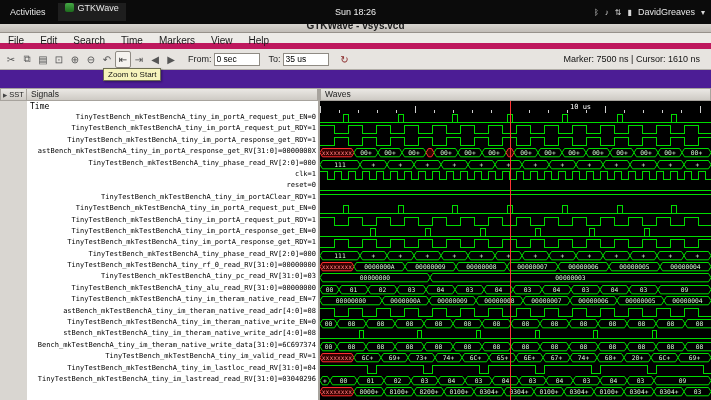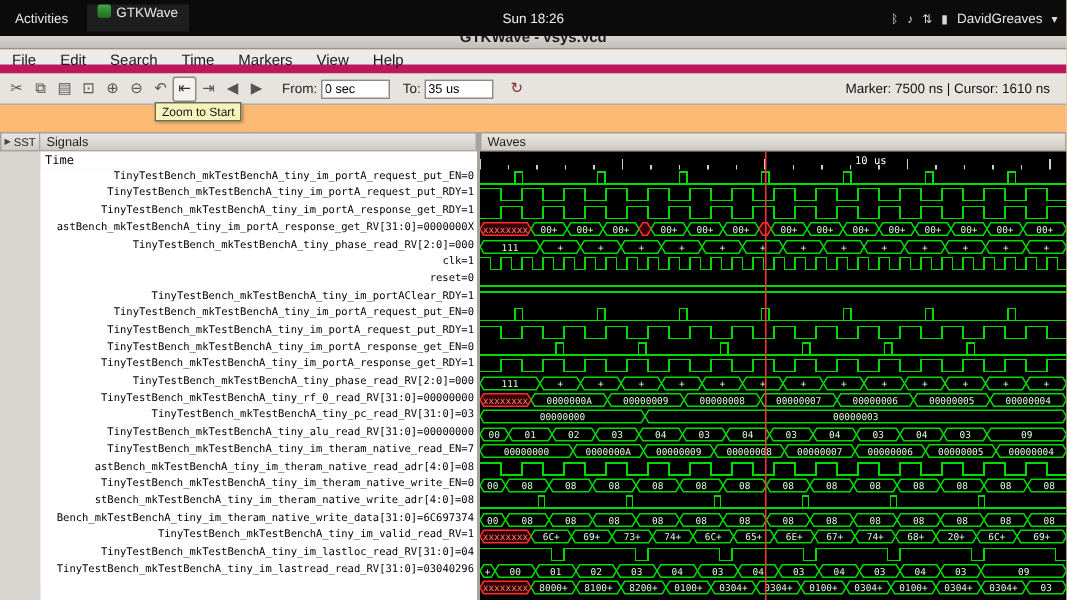--- a/index.html
+++ b/index.html
@@ -10,21 +10,21 @@
   #topbar{position:absolute;top:0;left:0;width:711px;height:24px;background:#0b0b0b;color:#e6e6e6;
           font-size:9px;display:flex;align-items:center;padding:0 6px;gap:8px;z-index:10}
   #activities{padding:0 4px}
   .appchip{display:flex;gap:4px;background:#1e1e1e;height:18px;padding:0 7px}
   .appicon{width:9px;height:9px;border-radius:2px;background:linear-gradient(#45a845,#1d6b1d);display:inline-block}
   #clock{position:absolute;left:50%;transform:translateX(-50%);color:#f0f0f0}
   .tray{margin-left:auto;display:flex;align-items:center;gap:6px}
   .tico{font-size:8px;color:#d8d8d8}
 
   
-  #window{position:absolute;top:18px;left:0;width:711px;height:296px;background:#fdba74}
+  #window{position:absolute;top:18px;left:0;width:711px;height:296px;background:#4c1d95}
   #titlebar{height:15px;background:linear-gradient(#eae8e4,#c1bdb7);border-bottom:1px solid #97928b;
             text-align:center;font-size:10px;line-height:15px;font-weight:bold;color:#1d1d1d}
   #menubar{height:16px;background:#edebe7;border-bottom:6px solid #be185d;display:flex;font-size:10px;color:#1b1b1b}
   #menubar span{padding:0 8px;line-height:16px}
   #toolbar{height:21px;background:#e7e4e0;border-bottom:1px solid #b1ada7;display:flex;align-items:center;
            padding:0 3px;font-size:9px;color:#222}
   #tbicons{display:flex;align-items:center}
   .tbtn{width:16px;height:17px;display:flex;align-items:center;justify-content:center;font-size:10px;color:#555}
   .tbtn.active{border:1px solid #8f8b84;background:#f5f3ef;border-radius:2px;color:#333}
   .tlabel{margin:0 2px 0 9px}

